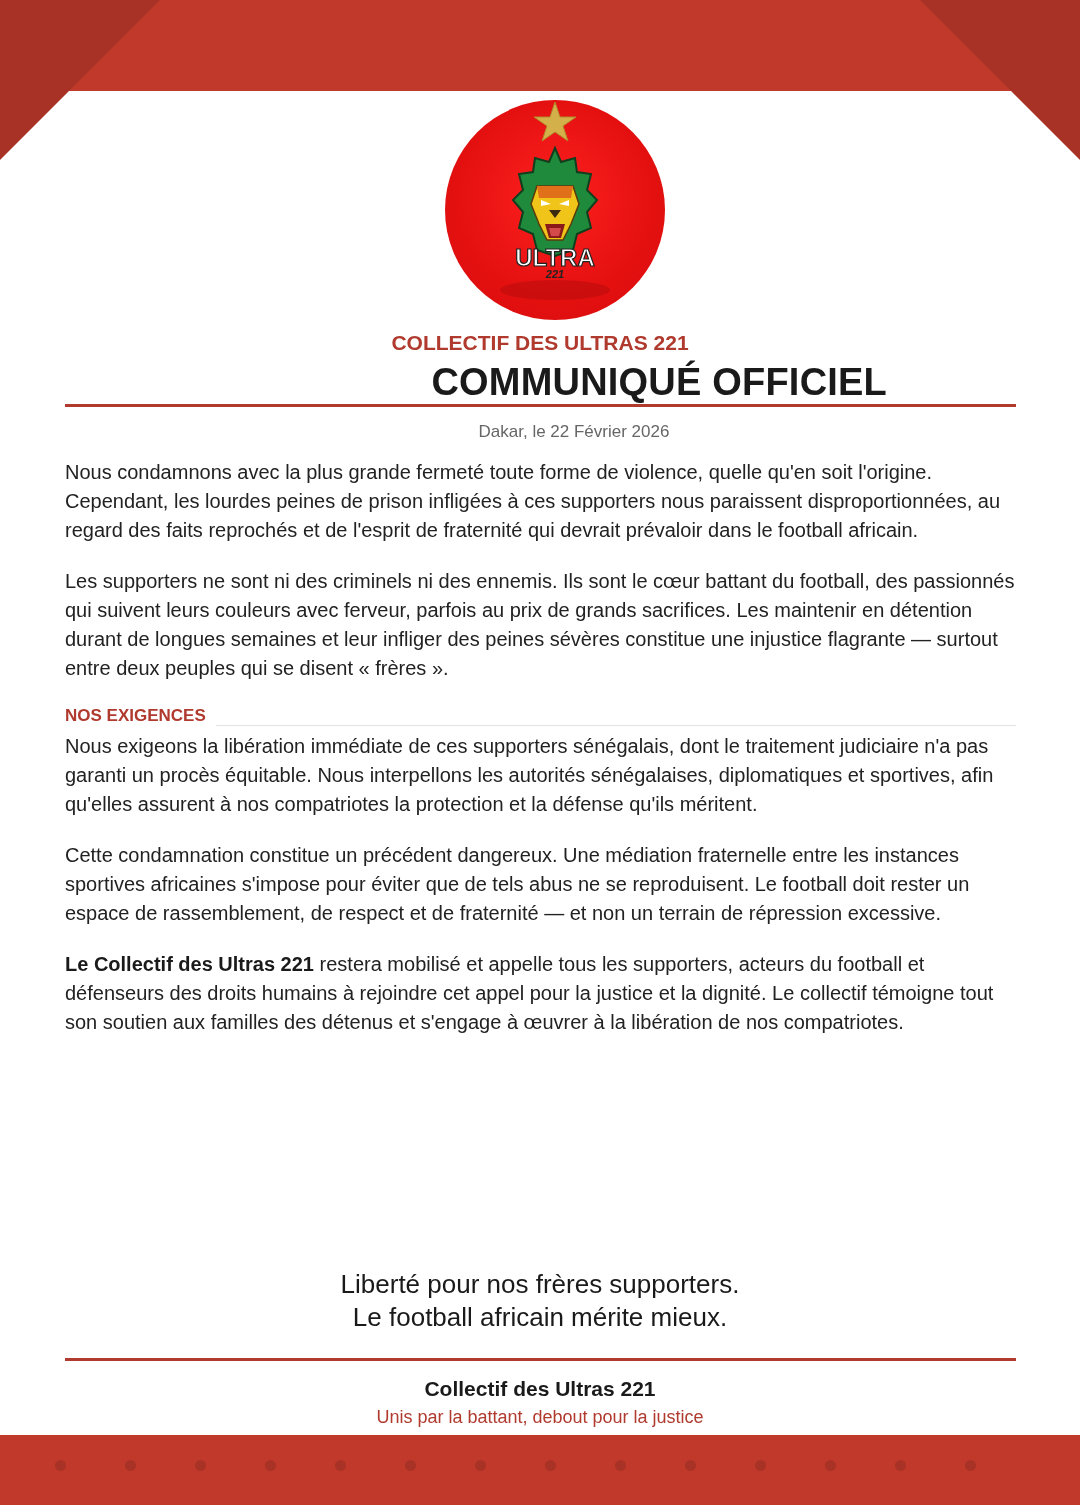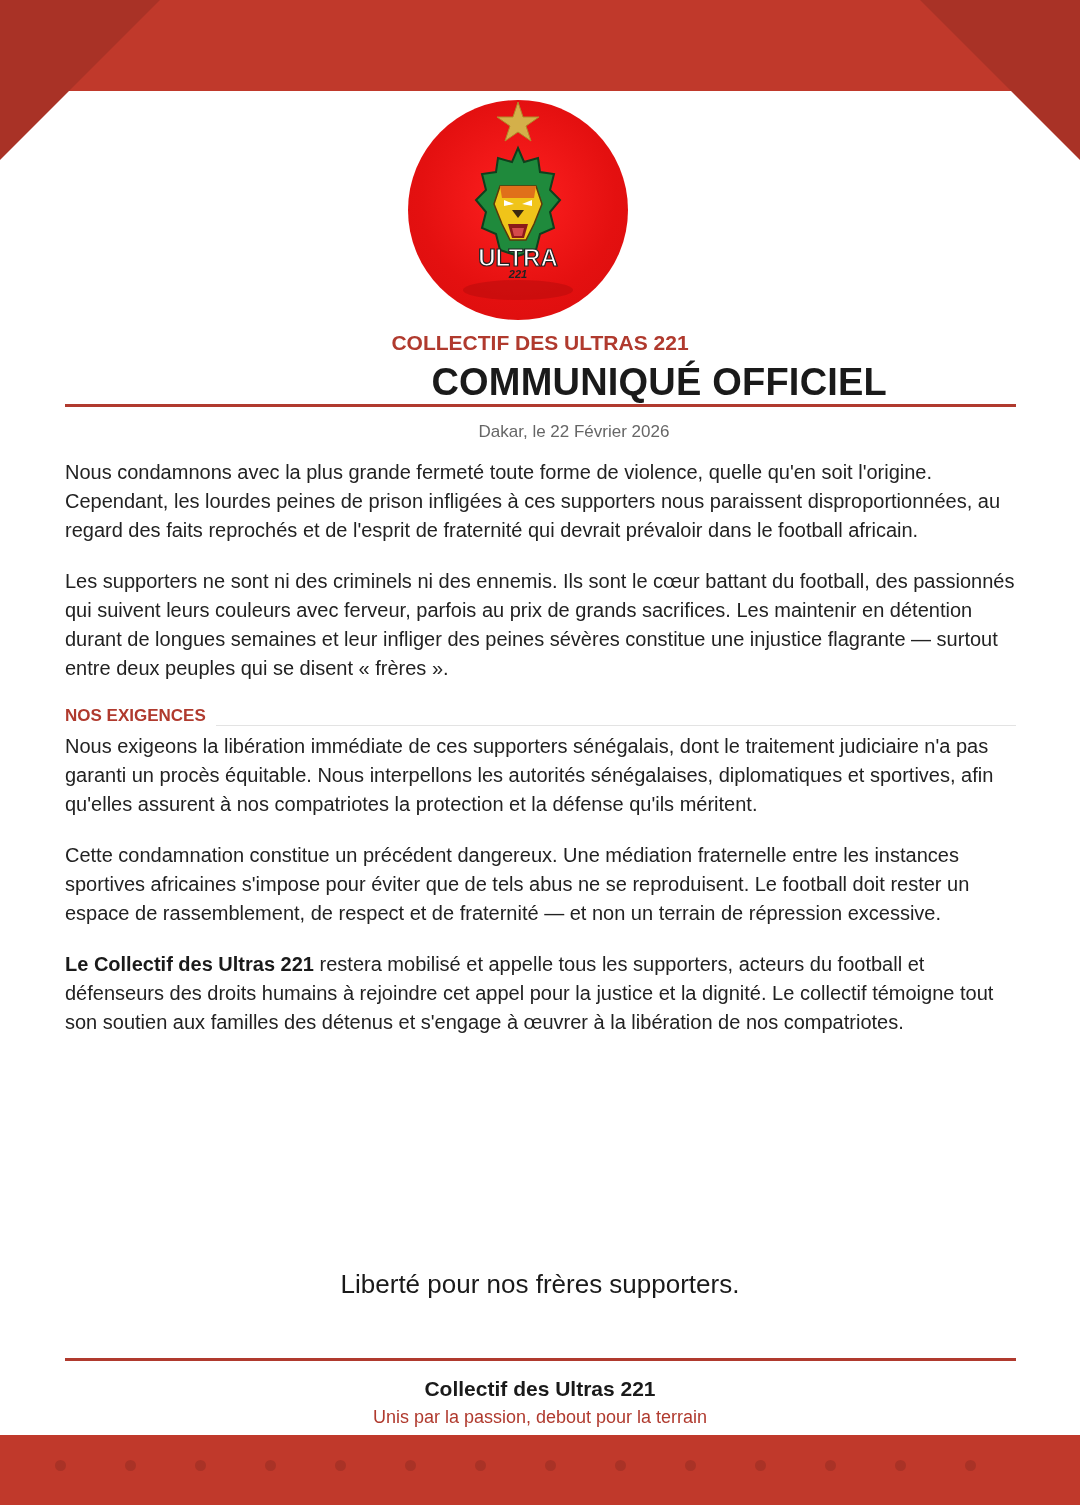--- a/index.html
+++ b/index.html
@@ -8,21 +8,21 @@
     background: #ffffff;
     font-family: "Liberation Sans", sans-serif;
     color: #222222;
   }
   .top-band { position: absolute; left: 0; top: 0; width: 1080px; height: 91px; background: #c0392b; }
   .corner { position: absolute; top: 0; width: 0; height: 0; }
   .corner-left { left: 0; border-top: 160px solid #a93226; border-right: 160px solid transparent; }
   .corner-right { right: 0; border-top: 160px solid #a93226; border-left: 160px solid transparent; }
 
   .logo {
-    position: absolute; left: 408px; top: 100px; width: 220px; height: 220px; border-radius: 50%;
+    position: absolute; left: 445px; top: 100px; width: 220px; height: 220px; border-radius: 50%;
     background: radial-gradient(circle at 50% 45%, #ff2020 0%, #e41010 60%, #d80d0d 100%);
     overflow: hidden;
     text-decoration: underline;
   }
   .logo svg { position: absolute; left: 0; top: 0; }
 
   .org-name {
     position: absolute; left: 0; width: 1080px; top: 331px; text-align: center;
     color: #b03a2e; font-weight: bold; font-size: 21px;
   }
@@ -100,25 +100,26 @@
   </div>
   <div class="section-block">
     <p><span>Nous exigeons la libération immédiate de ces supporters sénégalais, dont le traitement judiciaire n'a pas garanti un procès équitable. Nous interpellons les autorités sénégalaises, diplomatiques et sportives, afin qu'elles assurent à nos compatriotes la protection et la défense qu'ils méritent.</span></p>
     <p><span>Cette condamnation constitue un précédent dangereux. Une médiation fraternelle entre les instances sportives africaines s'impose pour éviter que de tels abus ne se reproduisent. Le football doit rester un espace de rassemblement, de respect et de fraternité — et non un terrain de répression excessive.</span></p>
     <p><b>Le Collectif des Ultras 221</b><span> restera mobilisé et appelle tous les supporters, acteurs du football et défenseurs des droits humains à rejoindre cet appel pour la justice et la dignité. Le collectif témoigne tout son soutien aux familles des détenus et s'engage à œuvrer à la libération de nos compatriotes.</span></p>
   </div>
 </div>
 
 <div class="slogan">
   <div>Liberté pour nos frères supporters.</div>
+  <div>Le football africain mérite mieux.</div>
 </div>
 
 <div class="rule-bottom"></div>
 <div class="footer-name">Collectif des Ultras 221</div>
-<div class="footer-tag">Unis par la passion, debout pour la terrain</div>
+<div class="footer-tag">Unis par la battant, debout pour la justice</div>
 
 <div class="bottom-band" id="bottom-band">
     <div class="dot" style="left: 55px;"></div>
     <div class="dot" style="left: 125px;"></div>
     <div class="dot" style="left: 195px;"></div>
     <div class="dot" style="left: 265px;"></div>
     <div class="dot" style="left: 335px;"></div>
     <div class="dot" style="left: 405px;"></div>
     <div class="dot" style="left: 475px;"></div>
     <div class="dot" style="left: 545px;"></div>

